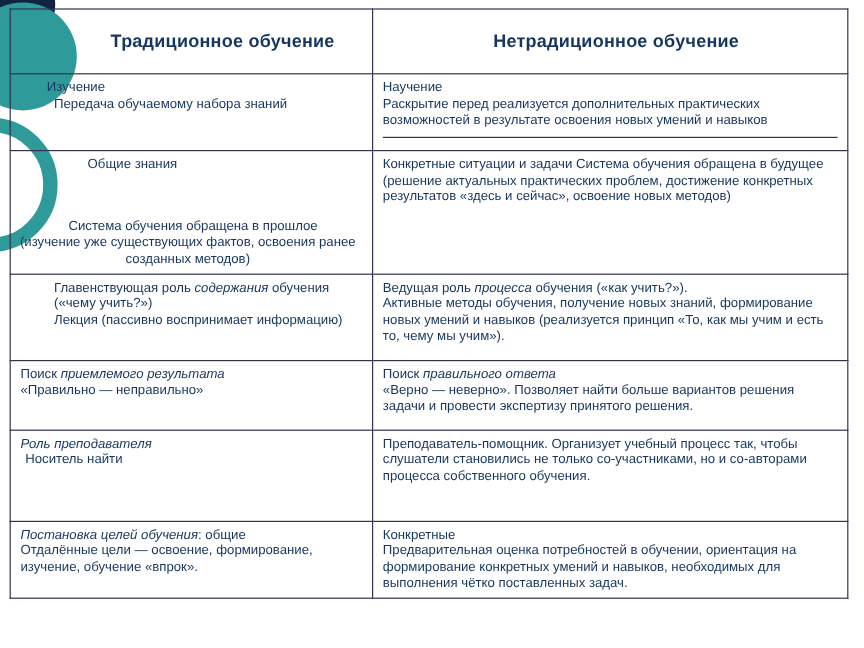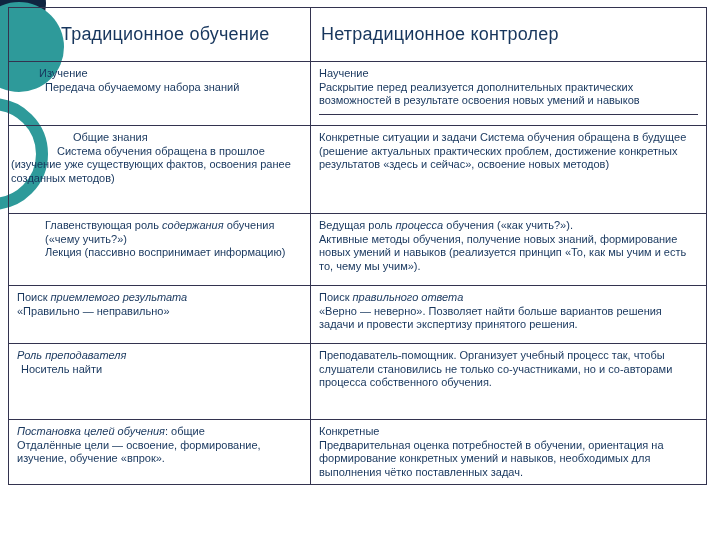--- a/index.html
+++ b/index.html
@@ -21,21 +21,21 @@
   
   table.cmp {
     position:absolute; left:8px; top:7px; width:698px;
     border-collapse:collapse; table-layout:fixed; z-index:1; background:transparent;
   }
   col.c-left  { width:302px; }
   col.c-right { width:396px; }
   th, td { border:1px solid var(--border,#33334F); vertical-align:top; text-align:left; background:transparent; }
 
   thead tr { height:54px; }
-  thead th { vertical-align:middle; font-size:18px; font-weight:normal; letter-spacing:.2px; }
+  thead th { vertical-align:middle; font-size:15px; font-weight:bold; letter-spacing:.2px;text-align:center; }
   th.cell-left  { padding-left:52px; }
   th.cell-right { padding-left:10px; }
 
   td { font-size:11px; line-height:1.24; padding:5px 8px 4px 8px; }
   td p { margin:0; }
   .b { font-weight:normal; }
   .i { font-style:italic; }
 
   
   tbody tr.row-0 { height:64px; }
@@ -44,43 +44,43 @@
   tbody tr.row-3 { height:58px; }
   tbody tr.row-4 { height:76px;padding-left:30px; }
   tbody tr.row-5 { height:50px; }
   tbody tr.row-6 { height:58px; }
 
   
   tbody tr.row-0 td.cell-left p:nth-child(1) { padding-left:22px; }
   tbody tr.row-0 td.cell-left p:nth-child(2) { padding-left:28px; }
   tbody tr.row-0 td.cell-right p:nth-child(2){ border-bottom:1px solid var(--border,#33334F); padding-bottom:6px; }
   tbody tr.row-1 td.cell-left p:nth-child(1) { padding-left:56px; }
-  tbody tr.row-1 td.cell-left p:nth-child(2) { padding-left:40px; }
-  tbody tr.row-1 td.cell-left p:nth-child(3) { margin-left:-6px; }
+  tbody tr.row-1 td.cell-left p:nth-child(2) { padding-left:40px;margin-top:38px; }
+  tbody tr.row-1 td.cell-left p:nth-child(3) { margin-left:-6px;text-align:center; }
   tbody tr.row-2 td.cell-left p:nth-child(1) { padding-left:28px; }
   tbody tr.row-2 td.cell-left p:nth-child(2) { padding-left:28px; }
   tbody tr.row-4 td.cell-left p:nth-child(2) { padding-left:4px; }
 </style>
 </head>
 <body>
 
 <div class="slide">
   <div class="decor circle-navy"></div>
   <div class="decor circle-teal"></div>
   <div class="decor ring-teal"></div>
 
   <table class="cmp">
     <colgroup>
         <col class="c-left">
         <col class="c-right">
       </colgroup>
     <thead>
       <tr>
         <th class="cell-left">Традиционное обучение</th>
-        <th class="cell-right">Нетрадиционное контролер</th>
+        <th class="cell-right">Нетрадиционное обучение</th>
       </tr>
     </thead>
     <tbody>
         <tr class="row-0">
           <td class="cell-left">
             <p><span class="b">Изучение</span></p>
             <p><span>Передача обучаемому набора знаний</span></p>
           </td>
           <td class="cell-right">
             <p><span class="b">Научение</span></p>

